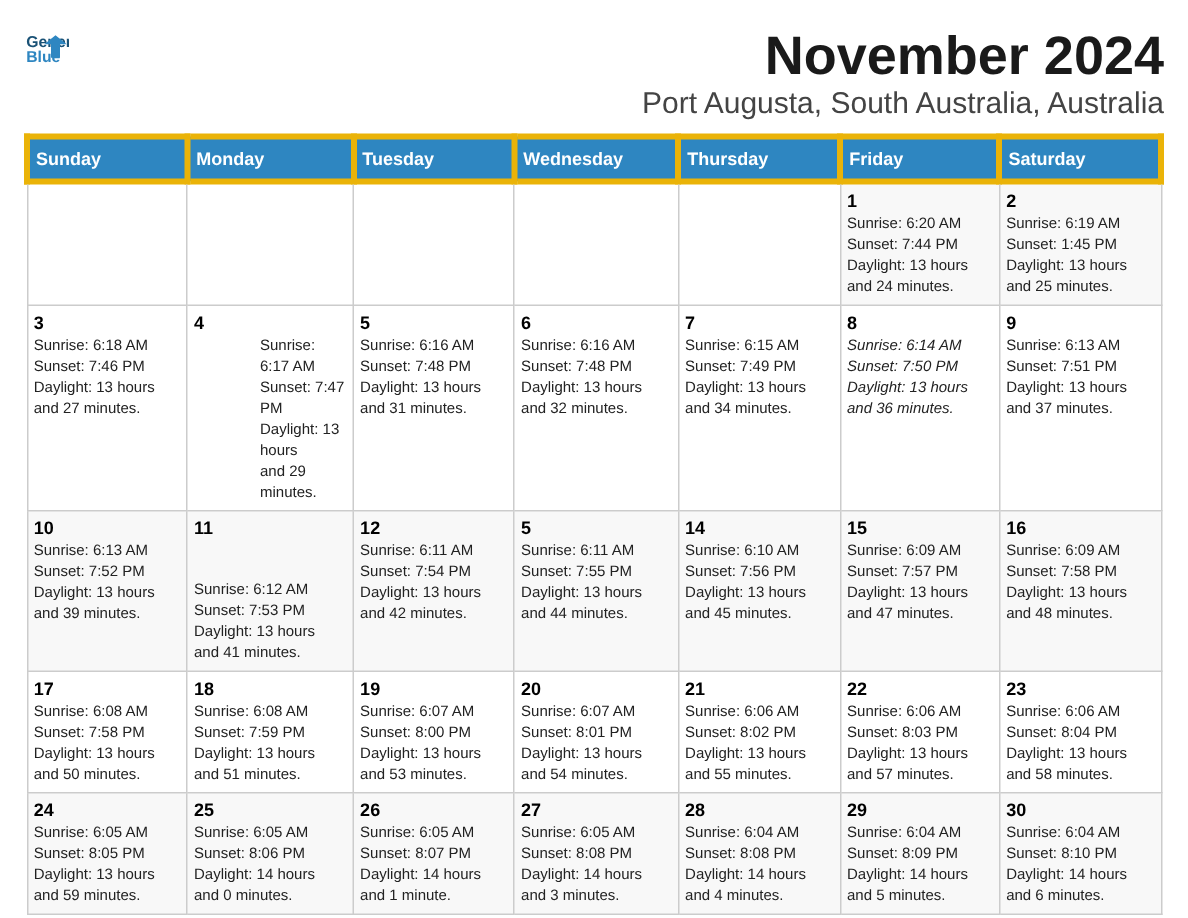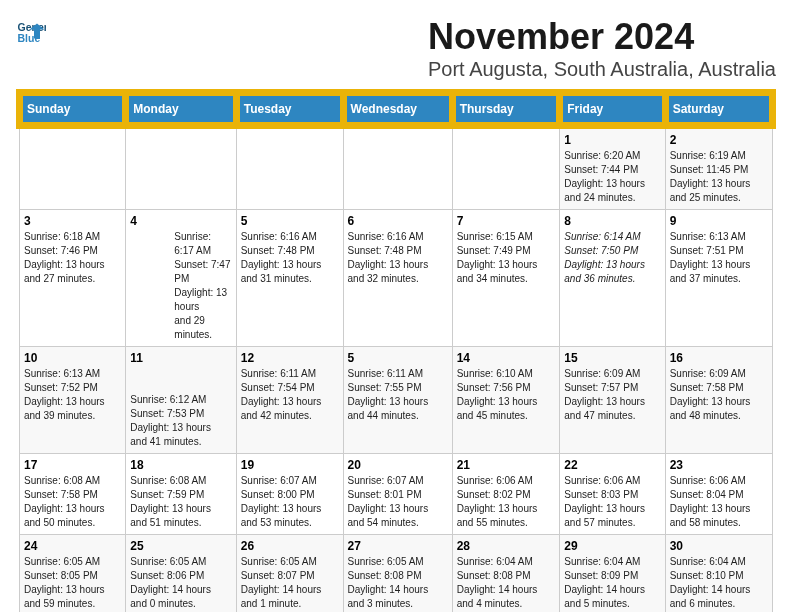--- a/index.html
+++ b/index.html
@@ -19,20 +19,21 @@
     .logo {
       display: flex;
       align-items: center;
       gap: 4px;
     }
     .logo-icon {
       width: 30px;
       height: 30px;
     }
     .title-area {
+      text-align: right;
     }
     .calendar-title {
       font-size: 36px;
       font-weight: bold;
       color: #1a1a1a;
     }
     .calendar-subtitle {
       font-size: 20px;
       color: #444;
     }
@@ -41,21 +42,21 @@
       border-collapse: collapse;
       font-size: 11px;
     }
     thead tr th {
       background: #2e86c1;
       color: #fff;
       padding: 6px 4px;
       text-align: left;
       font-size: 12px;
       font-weight: bold;
-      border: 7px solid #eab308;
+      border: 4px solid #eab308;
     }
     tbody tr td {
       border: 1px solid #ccc;
       vertical-align: top;
       padding: 4px;
       height: 80px;
       width: 113px;
       background: #fff;
     }
     tbody tr:nth-child(odd) td {
@@ -114,21 +115,21 @@
         <td>
           <div class="day-num">1</div>
           <div class="day-info" style="white-space: pre-line;">Sunrise: 6:20 AM
 Sunset: 7:44 PM
 Daylight: 13 hours
 and 24 minutes.</div>
         </td>
         <td>
           <div class="day-num">2</div>
           <div class="day-info" style="white-space: pre-line;">Sunrise: 6:19 AM
-Sunset: 11:45 PM
+Sunset: 1:45 PM
 Daylight: 13 hours
 and 25 minutes.</div>
         </td>
       </tr>
       <tr>
         <td>
           <div class="day-num">3</div>
           <div class="day-info" style="white-space: pre-line;">Sunrise: 6:18 AM
 Sunset: 7:46 PM
 Daylight: 13 hours

